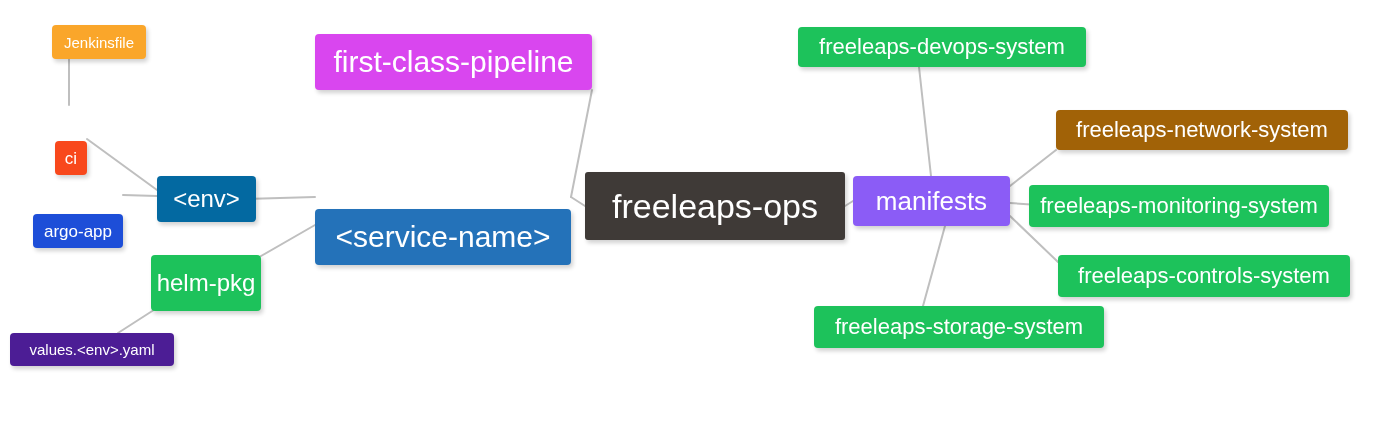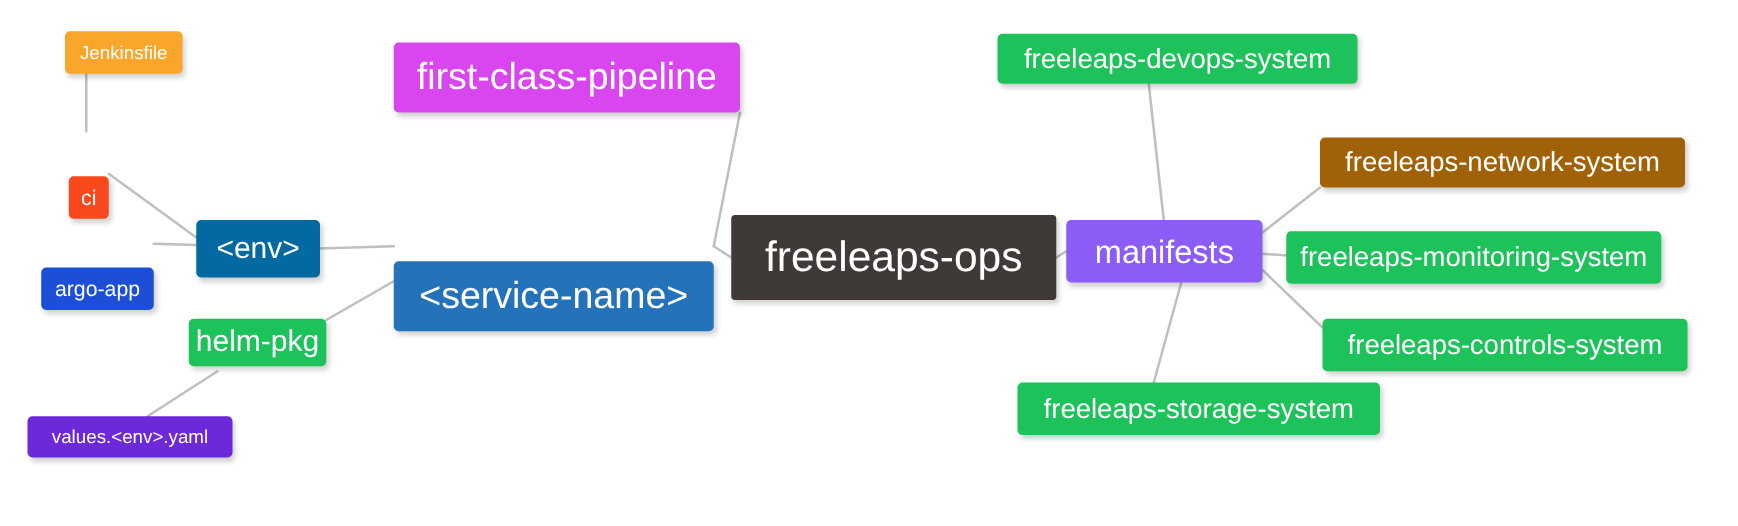--- a/index.html
+++ b/index.html
@@ -104,33 +104,33 @@
       </div>
       <div class="node n-blue-sm" style="left: 853px; top: 176px; width: 157px; height: 50px; background: #8b5cf6; align-items: center;">
         <span>manifests</span>
       </div>
       <div class="node n-blue" style="left: 315px; top: 34px; width: 277px; height: 56px; background: #d946ef;">
         <span>first-class-pipeline</span>
       </div>
       <div class="node n-green-md" style="left: 157px; top: 176px; width: 99px; height: 46px; background: #0369a1;">
         <span>&lt;env&gt;</span>
       </div>
-      <div class="node n-green-md" style="left: 151px; top: 255px; width: 110px; height: 38px; background: rgb(29, 194, 91);">
+      <div class="node n-green-md" style="left: 151px; top: 255px; width: 110px; height: 56px; background: rgb(29, 194, 91);">
         <span>helm-pkg</span>
       </div>
       <div class="node n-red" style="left: 55px; top: 105px; width: 32px; height: 34px; background: rgb(248, 72, 28);">
         <span>ci</span>
       </div>
       <div class="node n-orange" style="left: 22px; top: 25px; width: 94px; height: 34px; background: rgb(250, 166, 42);">
         <span>Jenkinsfile</span>
       </div>
       <div class="node n-red" style="left: 33px; top: 178px; width: 90px; height: 34px; background: #1d4ed8;">
         <span>argo-app</span>
       </div>
-      <div class="node n-red-sm" style="left: 10px; top: 333px; width: 164px; height: 33px; background: #6d28d9; margin-left: 12px;">
+      <div class="node n-red-sm" style="left: 10px; top: 333px; width: 164px; height: 33px; background: #4c1d95;">
         <span>values.&lt;env&gt;.yaml</span>
       </div>
       <div class="node n-green" style="left: 798px; top: 27px; width: 288px; height: 40px; background: rgb(29, 194, 91);">
         <span>freeleaps-devops-system</span>
       </div>
       <div class="node n-green" style="left: 1056px; top: 110px; width: 292px; height: 40px; background: #a16207;">
         <span>freeleaps-network-system</span>
       </div>
       <div class="node n-green" style="left: 1029px; top: 185px; width: 300px; height: 42px; background: rgb(29, 194, 91);">
         <span>freeleaps-monitoring-system</span>

